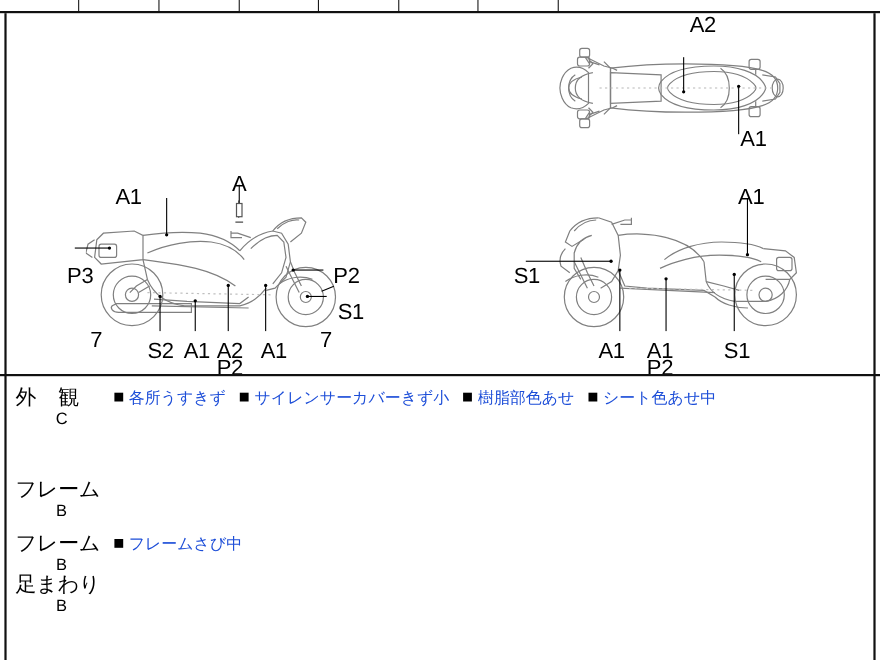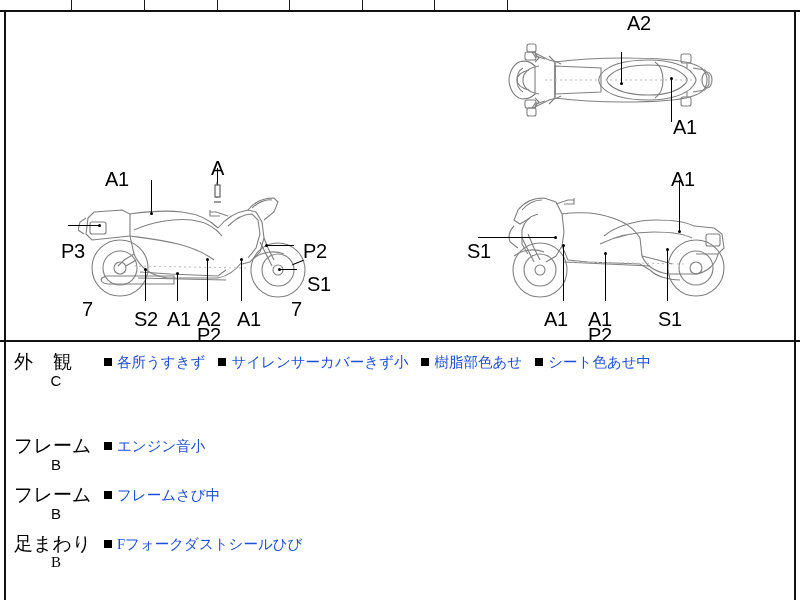--- a/index.html
+++ b/index.html
@@ -412,37 +412,31 @@
       <span class="itm"><span class="sq"></span><span>各所うすきず</span></span>
       <span class="itm"><span class="sq"></span><span>サイレンサーカバーきず小</span></span>
       <span class="itm"><span class="sq"></span><span>樹脂部色あせ</span></span>
       <span class="itm"><span class="sq"></span><span>シート色あせ中</span></span>
     </div>
   </div>
 
   <div class="cond-row" style="top:84px; height:49px;">
     <div class="cond-cat">フレーム</div>
     <div class="cond-grade">B</div>
-    <div class="cond-items">
-      <span class="itm"><span class="sq"></span><span>エンジン音小</span></span>
-    </div>
   </div>
 
   <div class="cond-row" style="top:133px; height:49px;padding-left:24px;">
     <div class="cond-cat">フレーム</div>
     <div class="cond-grade">B</div>
     <div class="cond-items">
       <span class="itm"><span class="sq"></span><span>フレームさび中</span></span>
     </div>
   </div>
 
-  <div class="cond-row" style="top:182px; height:60px;font-family:Liberation Serif, serif;">
+  <div class="cond-row" style="top:170px; height:60px;">
     <div class="cond-cat">足まわり</div>
     <div class="cond-grade">B</div>
-    <div class="cond-items">
-      <span class="itm"><span class="sq"></span><span>Fフォークダストシールひび</span></span>
-    </div>
   </div>
 
 </div>
 
 <div class="vrule-left" style="top:340px; height:260px"></div>
 <div class="vrule-right" style="top:340px; height:260px"></div>
 
 </body></html>

